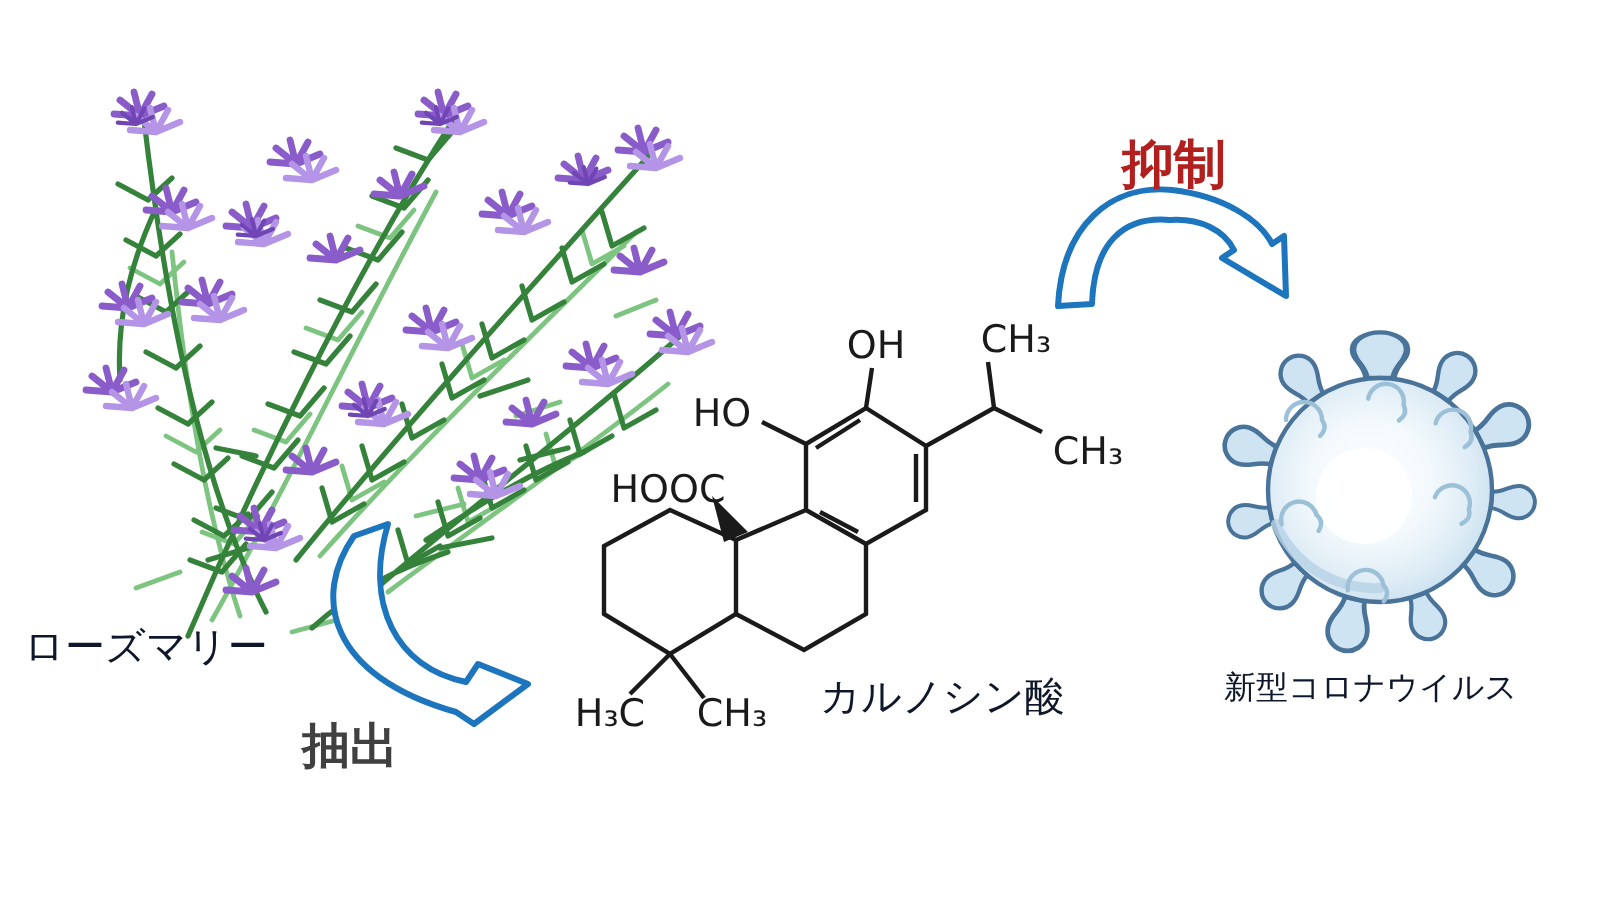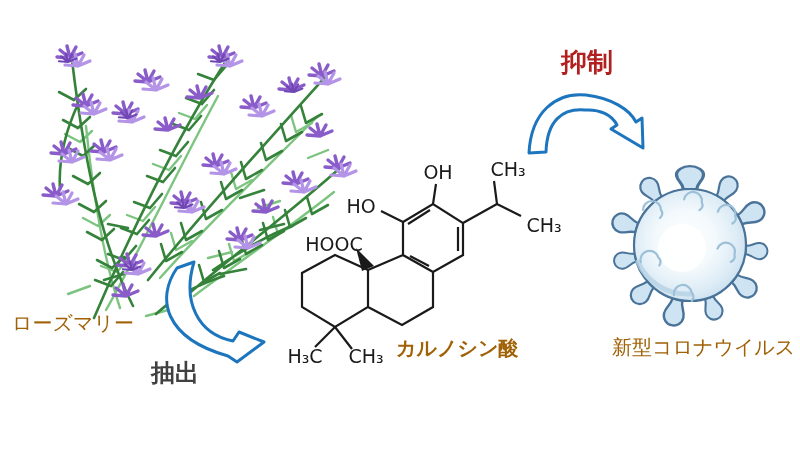--- a/index.html
+++ b/index.html
@@ -1,26 +1,26 @@
 <!DOCTYPE html>
 <html><head>
 <meta charset="utf-8">
 <style>
   html,body{margin:0;padding:0;background:#fff;}
   .canvas{
     position:relative;width:800px;height:450px;background:#ffffff;overflow:hidden;
     font-family:"DejaVu Sans","Liberation Sans",sans-serif;
   }
   .canvas svg{position:absolute;left:0;top:0;pointer-events:none;}
-  .lbl{position:absolute;white-space:nowrap;color:#a16207;}
+  .lbl{position:absolute;white-space:nowrap;color:#0f172a;}
   .lbl-rosemary{left:12px;top:310px;font-size:20px;}
   .lbl-extraction{left:151px;top:357px;font-size:24px;font-weight:700;color:#404040;}
-  .lbl-inhibition{left:561px;top:45px;font-size:26px;font-weight:700;color:#b21f1f;}
-  .lbl-compound{left:396px;top:335px;font-size:20px;font-weight:bold;}
-  .lbl-virus{left:612px;top:334px;font-size:20px;}
+  .lbl-inhibition{left:561px;top:65px;font-size:26px;font-weight:700;color:#b21f1f;}
+  .lbl-compound{left:410px;top:335px;font-size:20px;}
+  .lbl-virus{left:612px;top:334px;font-size:16px;}
   .atom{font-size:19px;fill:#1a1a1a;}
 </style>
 </head>
 <body>
 
 <div class="canvas">
 
   <svg width="800" height="450" viewBox="0 0 800 450">
     <defs>
       <path id="ndl-v" d="M0,0 l-15,-8 M0,0 l12,-11"></path>

